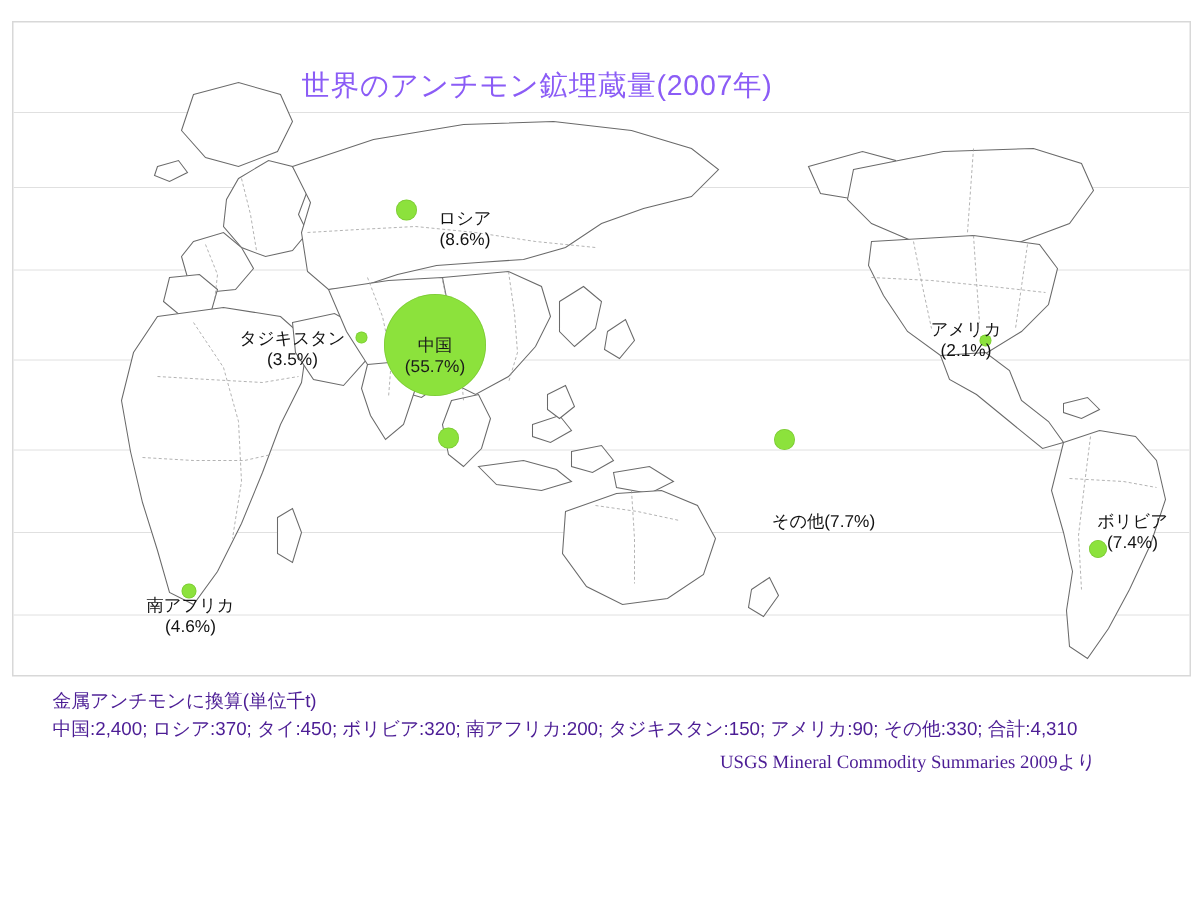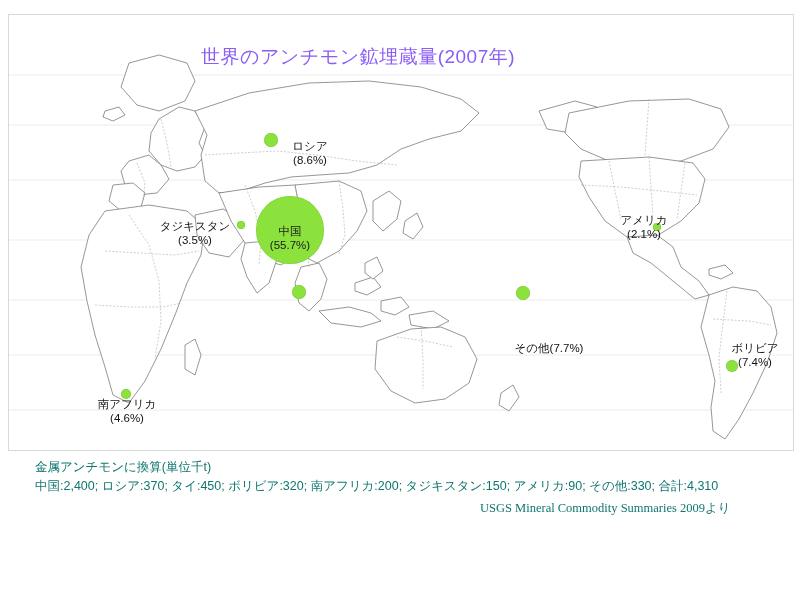--- a/index.html
+++ b/index.html
@@ -68,21 +68,21 @@
   .label-inside {
     color: #1a1a1a;
   }
   
   #footnotes {
     position: absolute;
     left: 35px;
     top: 458px;
     width: 740px;
     font-size: 12.5px;
-    color: #0f766e;
+    color: #4c1d95;
     line-height: 1.55;
     font-family: "Liberation Sans", sans-serif;
   }
   #note-line1 { display: block; }
   #note-line2 { display: block; }
   #note-source {
     display: block;
     margin-top: 2px;
     margin-left: 445px;
     font-family: Liberation Serif, serif;

